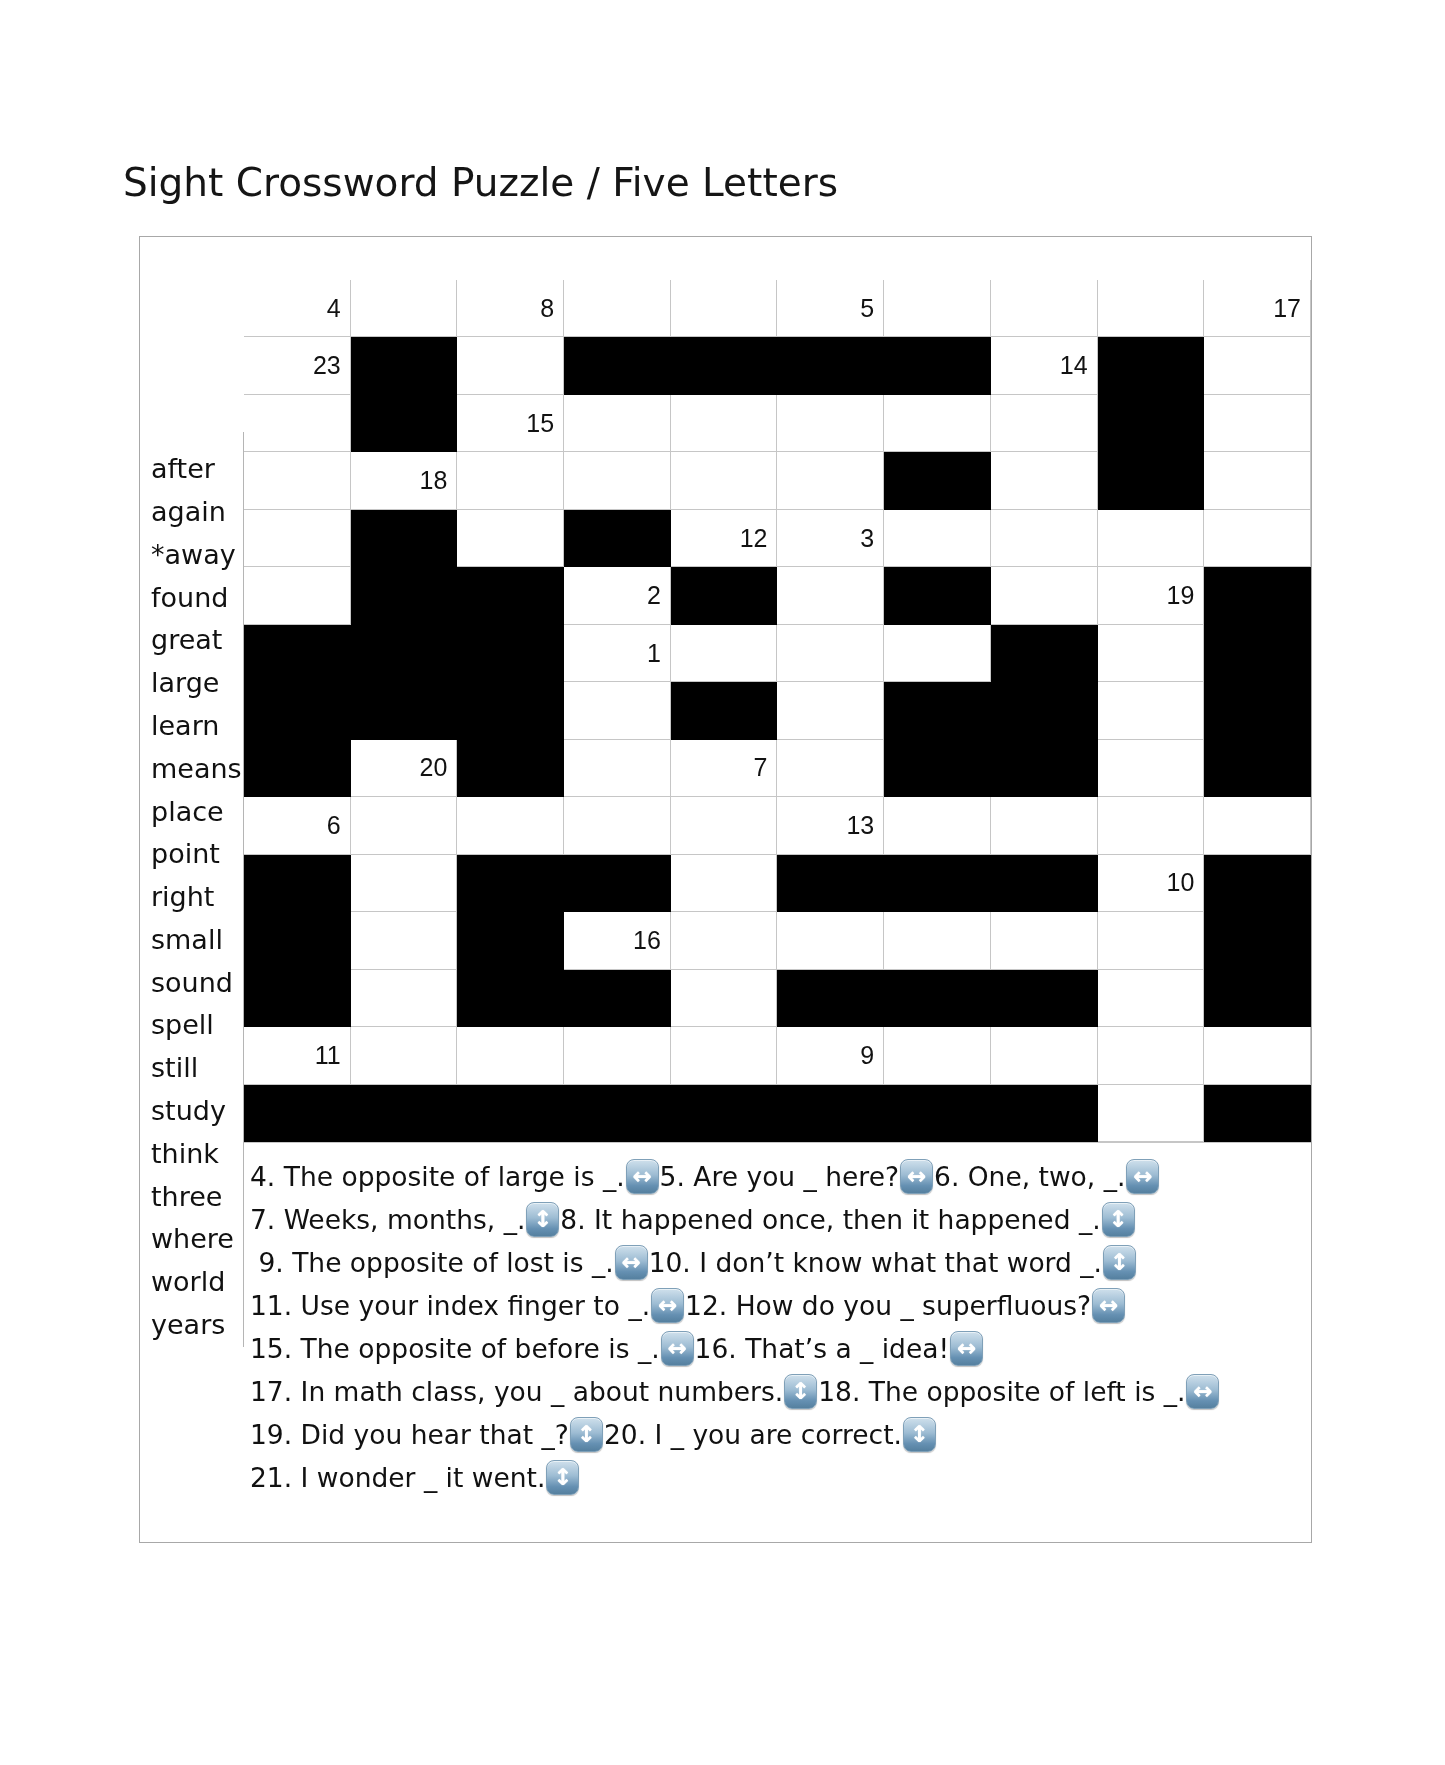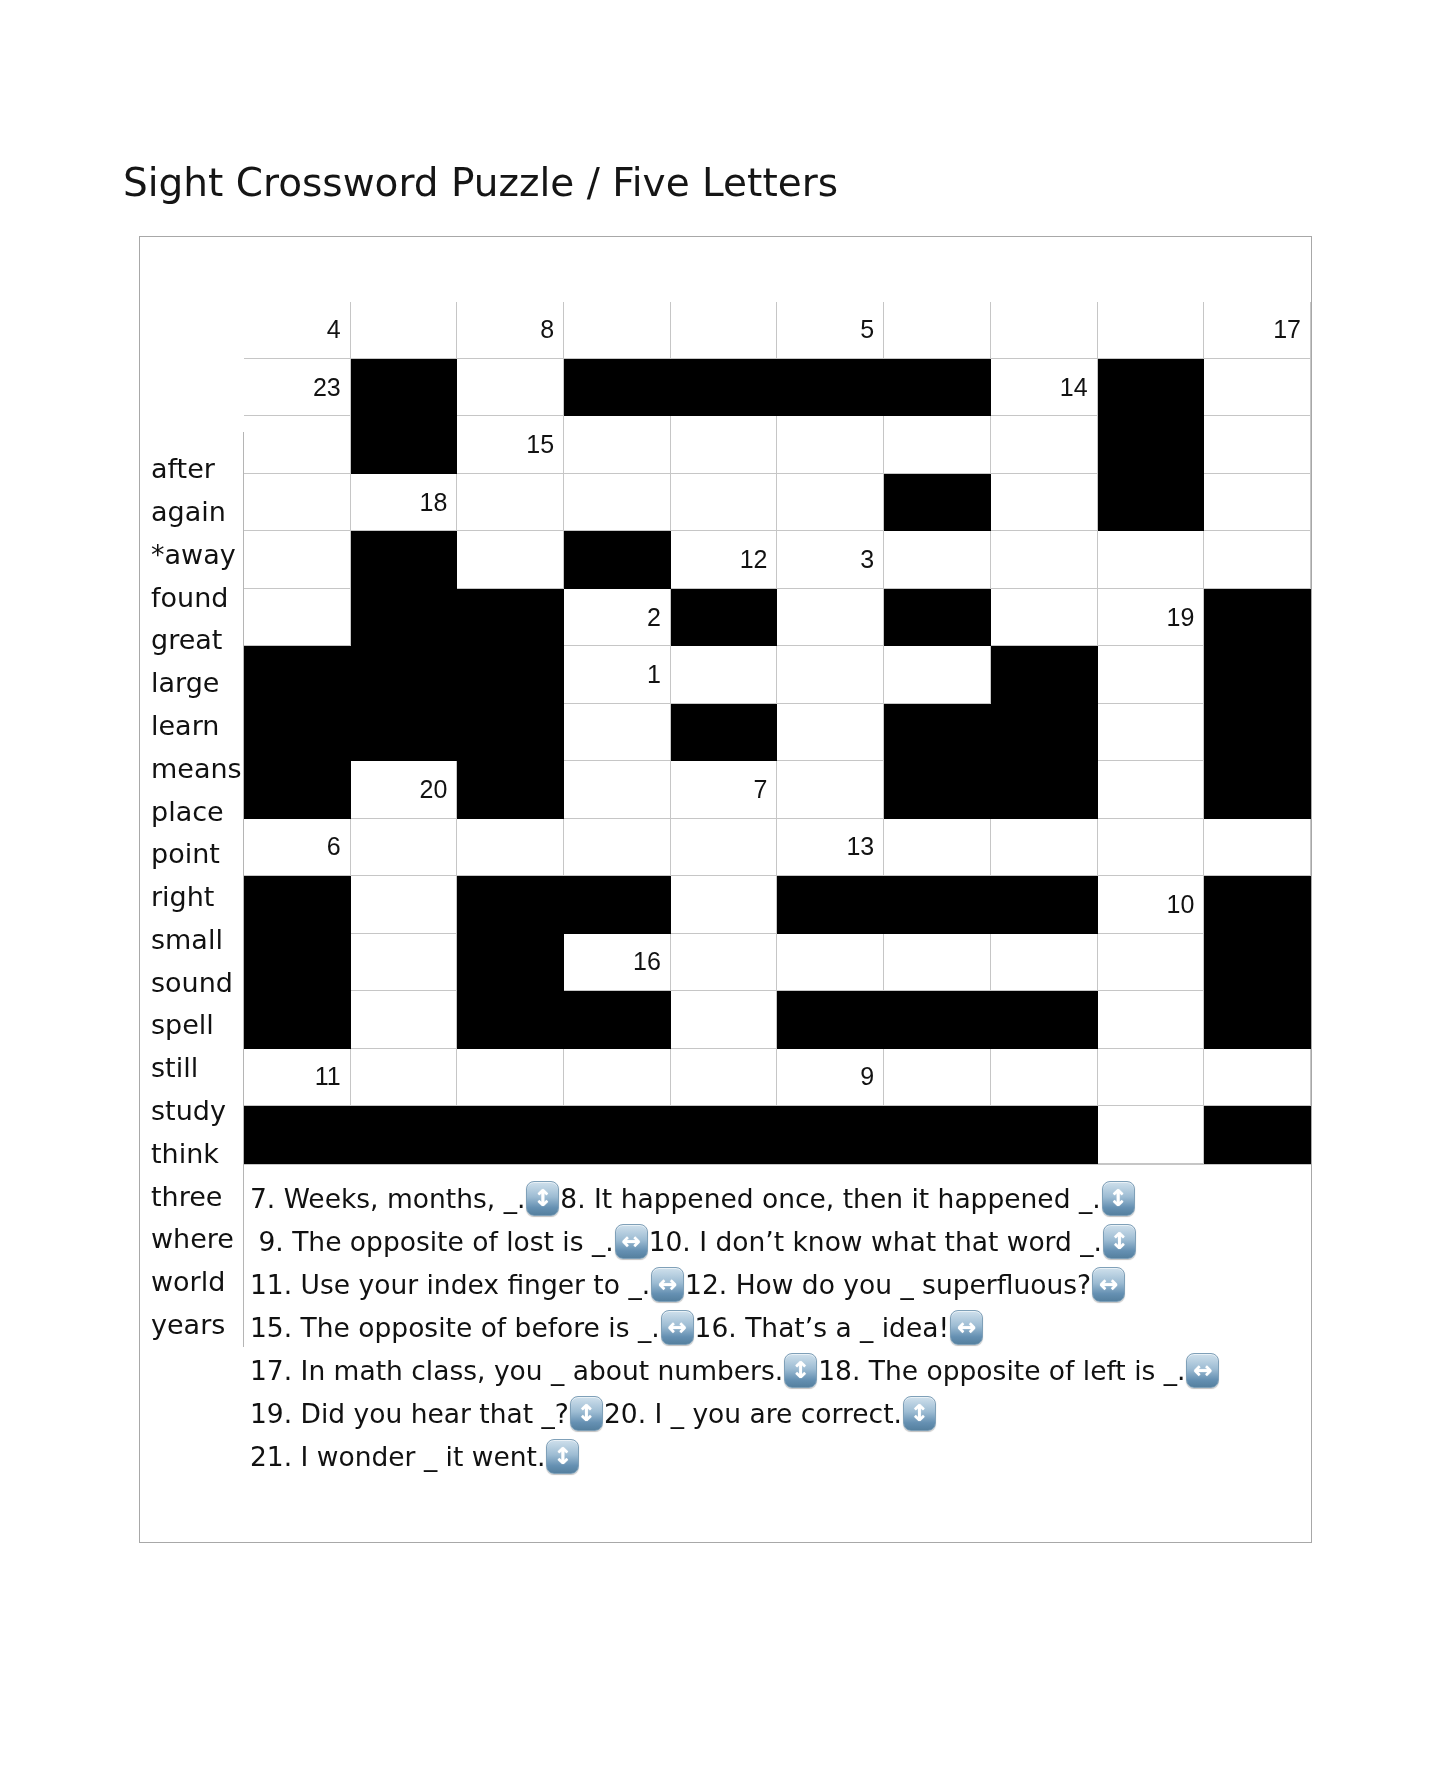--- a/index.html
+++ b/index.html
@@ -290,20 +290,21 @@
         <div class="cell black"></div>
         <div class="cell black"></div>
         <div class="cell black"></div>
         <div class="cell black"></div>
         <div class="cell black"></div>
         <div class="cell black"></div>
         <div class="cell"></div>
         <div class="cell black"></div>
       </div>
     <div class="clues">
+        <div class="clue-line"><span>4. The opposite of large is _.</span><span class="clue-icon">↔</span><span>5. Are you _ here?</span><span class="clue-icon">↔</span><span>6. One, two, _.</span><span class="clue-icon">↔</span></div>
         <div class="clue-line"><span>7. Weeks, months, _.</span><span class="clue-icon">↕</span><span>8. It happened once, then it happened _.</span><span class="clue-icon">↕</span></div>
         <div class="clue-line"><span> 9. The opposite of lost is _.</span><span class="clue-icon">↔</span><span>10. I don’t know what that word _.</span><span class="clue-icon">↕</span></div>
         <div class="clue-line"><span>11. Use your index finger to _.</span><span class="clue-icon">↔</span><span>12. How do you _ superfluous?</span><span class="clue-icon">↔</span></div>
         <div class="clue-line"><span>15. The opposite of before is _.</span><span class="clue-icon">↔</span><span>16. That’s a _ idea!</span><span class="clue-icon">↔</span></div>
         <div class="clue-line"><span>17. In math class, you _ about numbers.</span><span class="clue-icon">↕</span><span>18. The opposite of left is _.</span><span class="clue-icon">↔</span></div>
         <div class="clue-line"><span>19. Did you hear that _?</span><span class="clue-icon">↕</span><span>20. I _ you are correct.</span><span class="clue-icon">↕</span></div>
         <div class="clue-line"><span>21. I wonder _ it went.</span><span class="clue-icon">↕</span></div>
       </div>
   </div>
 </div>

